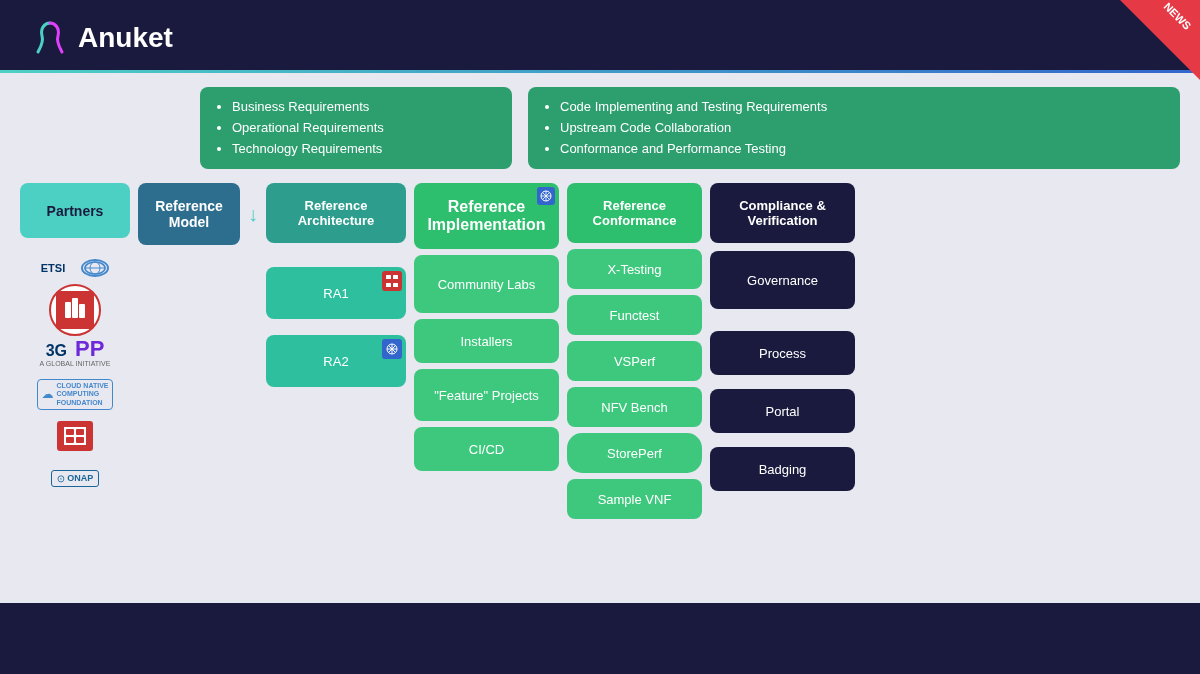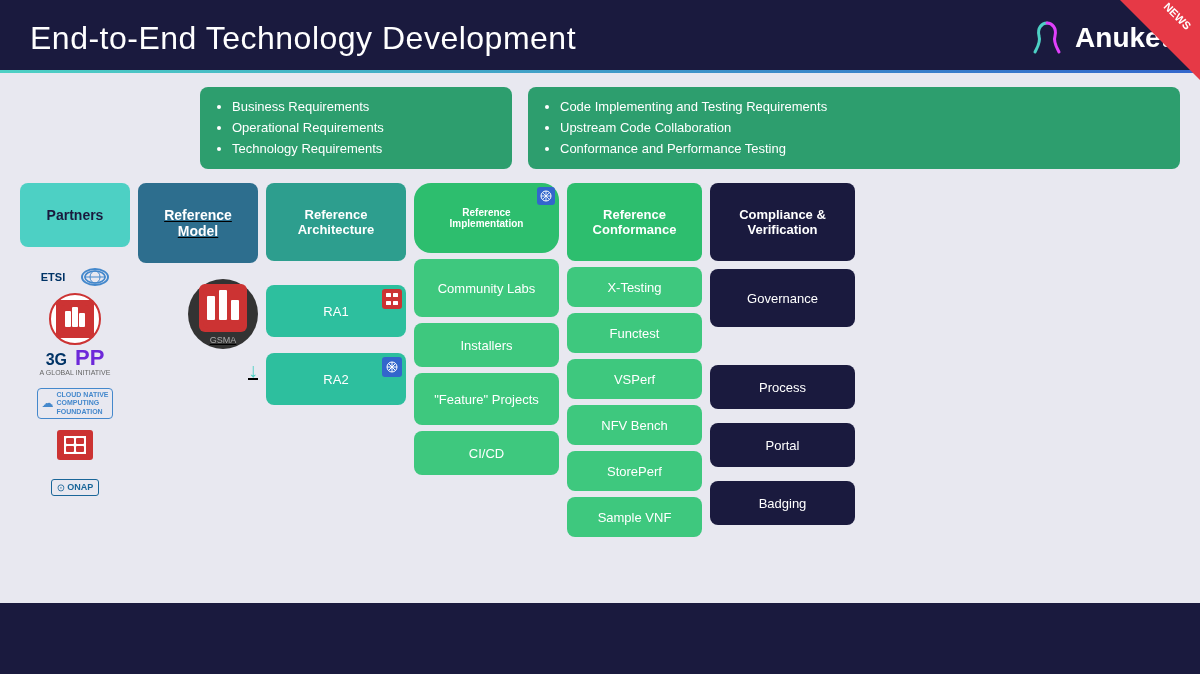--- a/index.html
+++ b/index.html
@@ -104,24 +104,23 @@
     .col-partners {
       width: 110px;
       display: flex;
       flex-direction: column;
       align-items: center;
       gap: 8px;
     }
     .col-ref-model {
       width: 120px;
       display: flex;
-      flex-direction: column;
-      align-items: flex-end;
+      flex-direction: row;
+      align-items: center;
       gap: 8px;
-      text-decoration: underline;
     }
     .col-ref-arch {
       width: 140px;
       display: flex;
       flex-direction: column;
       align-items: center;
       gap: 8px;
     }
     .col-ref-impl {
       width: 145px;
@@ -141,21 +140,21 @@
       width: 145px;
       display: flex;
       flex-direction: column;
       align-items: center;
       gap: 6px;
     }
 
     
     .col-header {
       border-radius: 8px;
-      padding: 24px 10px;
+      padding: 15px 10px;
       text-align: center;
       font-size: 14px;
       font-weight: 600;
       color: white;
       width: 100%;
       min-height: 55px;
       display: flex;
       align-items: center;
       justify-content: center;
     }
@@ -298,21 +297,20 @@
     }
   </style>
 </head>
 <body>
 
 <div class="news-badge">
   <span class="news-text">NEWS</span>
 </div>
 
 <div class="header">
-  <h1 class="header-title">End-to-End Technology Development</h1>
   <div class="logo-area">
 
     <svg class="logo-icon" viewBox="0 0 40 40" xmlns="http://www.w3.org/2000/svg">
       <path d="M20 5 C15 5 10 10 12 18 C14 24 10 30 8 34" stroke="#4dd0c4" stroke-width="3" fill="none" stroke-linecap="round"></path>
       <path d="M20 5 C25 5 30 10 28 18 C26 24 30 30 32 34" stroke="#e040fb" stroke-width="3" fill="none" stroke-linecap="round"></path>
     </svg>
     <span class="logo-text">Anuket</span>
   </div>
 </div>
 
@@ -402,31 +400,20 @@
           <div class="onap-logo">
             <span class="onap-icon">⊙</span>
             <span class="onap-text">ONAP</span>
           </div>
         </div>
       </div>
     </div>
 
     <div class="col-ref-model">
       <div class="col-header col-header-teal-dark">Reference Model</div>
-      <div class="gsma-circle">
-        <div class="gsma-circle-inner">
-          <svg width="44" height="44" viewBox="0 0 44 44">
-            <rect x="2" y="2" width="40" height="40" rx="5" fill="#cc3333"></rect>
-            <rect x="6" y="10" width="8" height="24" rx="1" fill="white"></rect>
-            <rect x="18" y="4" width="8" height="30" rx="1" fill="white"></rect>
-            <rect x="30" y="14" width="8" height="20" rx="1" fill="white"></rect>
-          </svg>
-        </div>
-        <span style="color:#aaa;font-size:9px;margin-top:3px;">GSMA</span>
-      </div>
       <div class="arrow-down">↓</div>
     </div>
 
     <div class="col-ref-arch">
       <div class="col-header col-header-teal-med" style="font-size:13px;">Reference Architecture</div>
       <div class="cell-box cell-teal" style="min-height:52px;margin-top:16px;">
         <span>RA1</span>
         <div class="icon-badge badge-red">
           <svg width="14" height="14" viewBox="0 0 14 14">
             <rect x="1" y="1" width="5" height="4" rx="0.5" fill="white"></rect>
@@ -444,21 +431,21 @@
             <line x1="7" y1="2" x2="7" y2="12" stroke="white" stroke-width="1"></line>
             <line x1="2" y1="7" x2="12" y2="7" stroke="white" stroke-width="1"></line>
             <line x1="3.5" y1="3.5" x2="10.5" y2="10.5" stroke="white" stroke-width="1"></line>
             <line x1="10.5" y1="3.5" x2="3.5" y2="10.5" stroke="white" stroke-width="1"></line>
           </svg>
         </div>
       </div>
     </div>
 
     <div class="col-ref-impl">
-      <div class="col-header col-header-green" style="font-size:10px;position:relative;border-radius:17px;">
+      <div class="col-header col-header-green" style="font-size:16px;position:relative;">
         <span>Reference Implementation</span>
         <div style="position:absolute;right:4px;top:4px;background:#3366cc;border-radius:3px;width:18px;height:18px;display:flex;align-items:center;justify-content:center;">
           <svg width="12" height="12" viewBox="0 0 12 12" fill="white">
             <circle cx="6" cy="6" r="5" stroke="white" stroke-width="1" fill="none"></circle>
             <line x1="6" y1="1" x2="6" y2="11" stroke="white" stroke-width="0.8"></line>
             <line x1="1" y1="6" x2="11" y2="6" stroke="white" stroke-width="0.8"></line>
             <line x1="2.8" y1="2.8" x2="9.2" y2="9.2" stroke="white" stroke-width="0.8"></line>
             <line x1="9.2" y1="2.8" x2="2.8" y2="9.2" stroke="white" stroke-width="0.8"></line>
           </svg>
         </div>
@@ -484,34 +471,34 @@
       </div>
       <div class="cell-box cell-green" style="min-height:40px;align-items:center;">
         <span>Functest</span>
       </div>
       <div class="cell-box cell-green" style="min-height:40px;">
         <span>VSPerf</span>
       </div>
       <div class="cell-box cell-green" style="min-height:40px;">
         <span>NFV Bench</span>
       </div>
-      <div class="cell-box cell-green" style="min-height:40px;">
+      <div class="cell-box cell-green" style="min-height:40px;border-radius:15px;">
         <span>StorePerf</span>
       </div>
       <div class="cell-box cell-green" style="min-height:40px;">
         <span>Sample VNF</span>
       </div>
     </div>
 
     <div class="col-compliance">
       <div class="col-header col-header-dark-navy" style="font-size:13px;">Compliance &amp; Verification</div>
       <div class="cell-box cell-dark" style="min-height:58px;margin-top:2px;">
         <span>Governance</span>
       </div>
-      <div class="cell-box cell-dark" style="min-height:44px;margin-top:32px;">
+      <div class="cell-box cell-dark" style="min-height:44px;margin-top:16px;">
         <span>Process</span>
       </div>
       <div class="cell-box cell-dark" style="min-height:44px;margin-top:8px;">
         <span>Portal</span>
       </div>
       <div class="cell-box cell-dark" style="min-height:44px;margin-top:8px;">
         <span>Badging</span>
       </div>
     </div>
 

